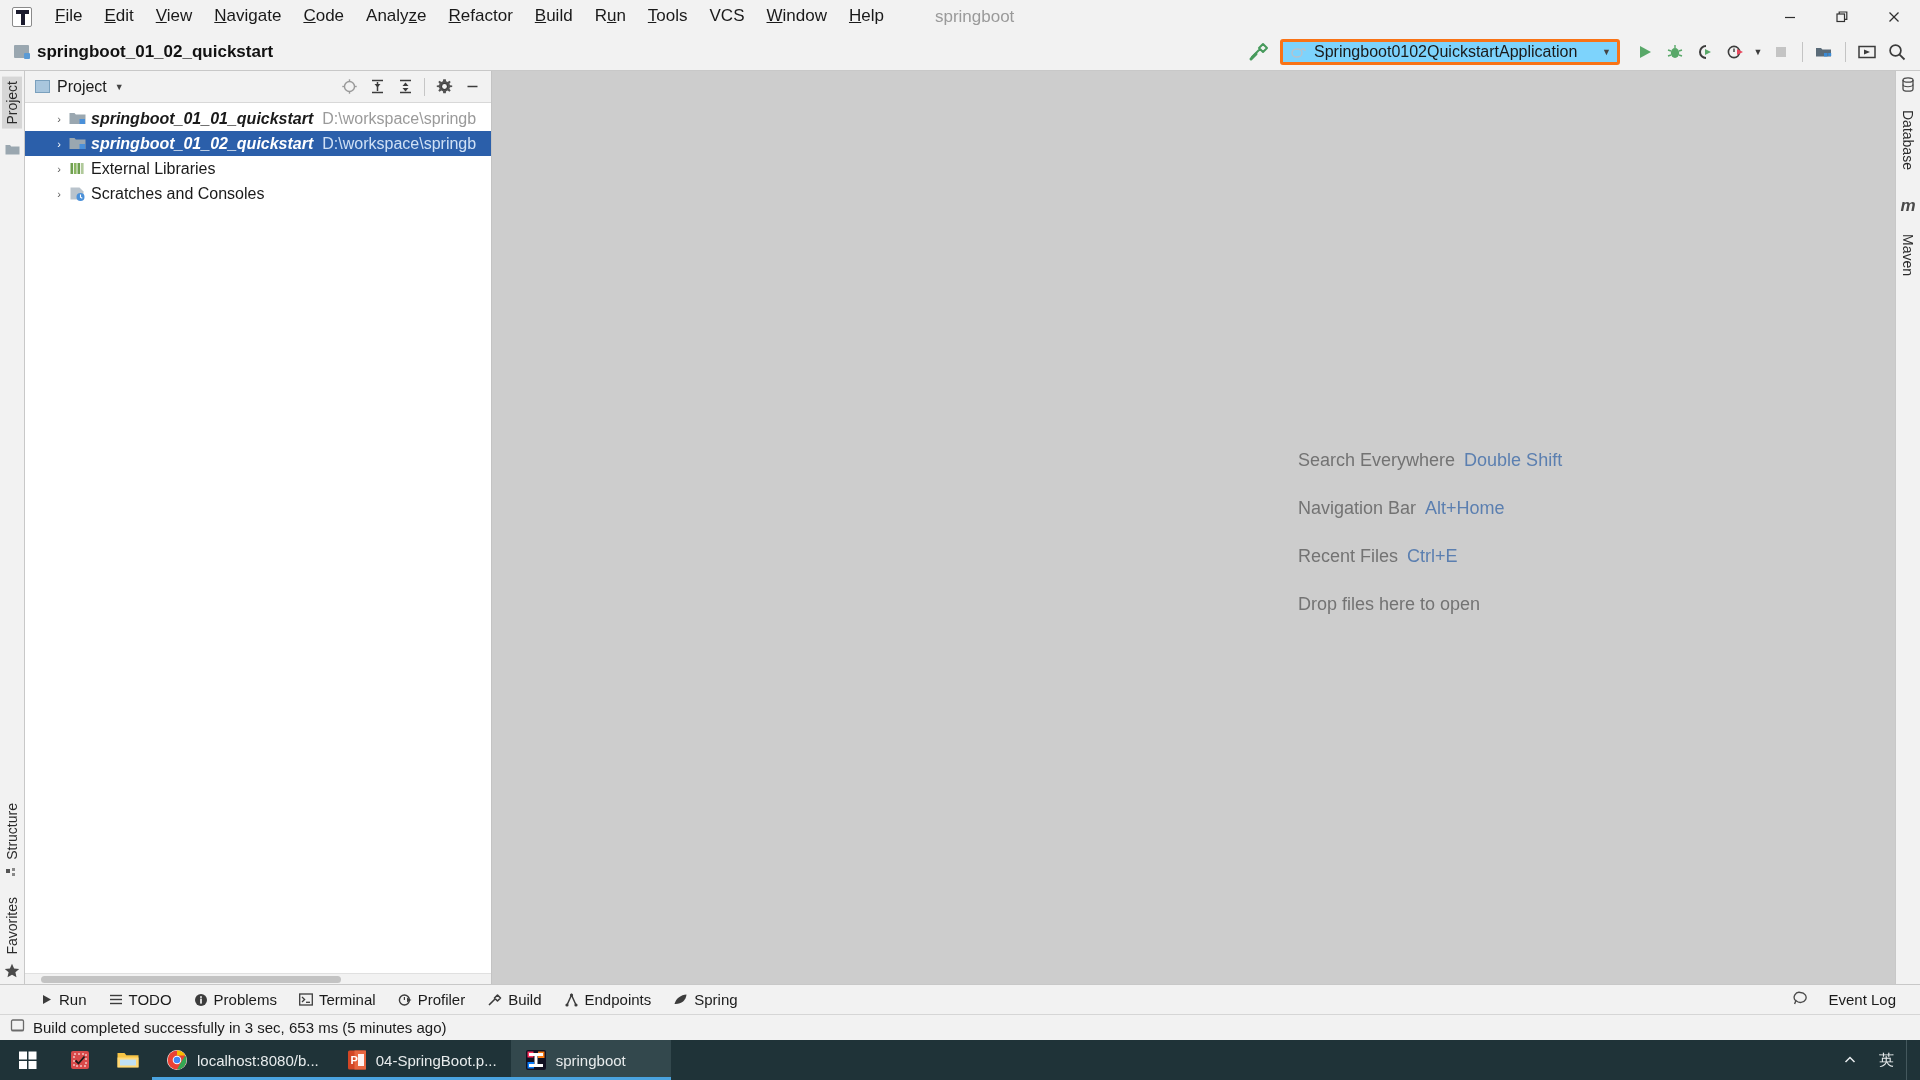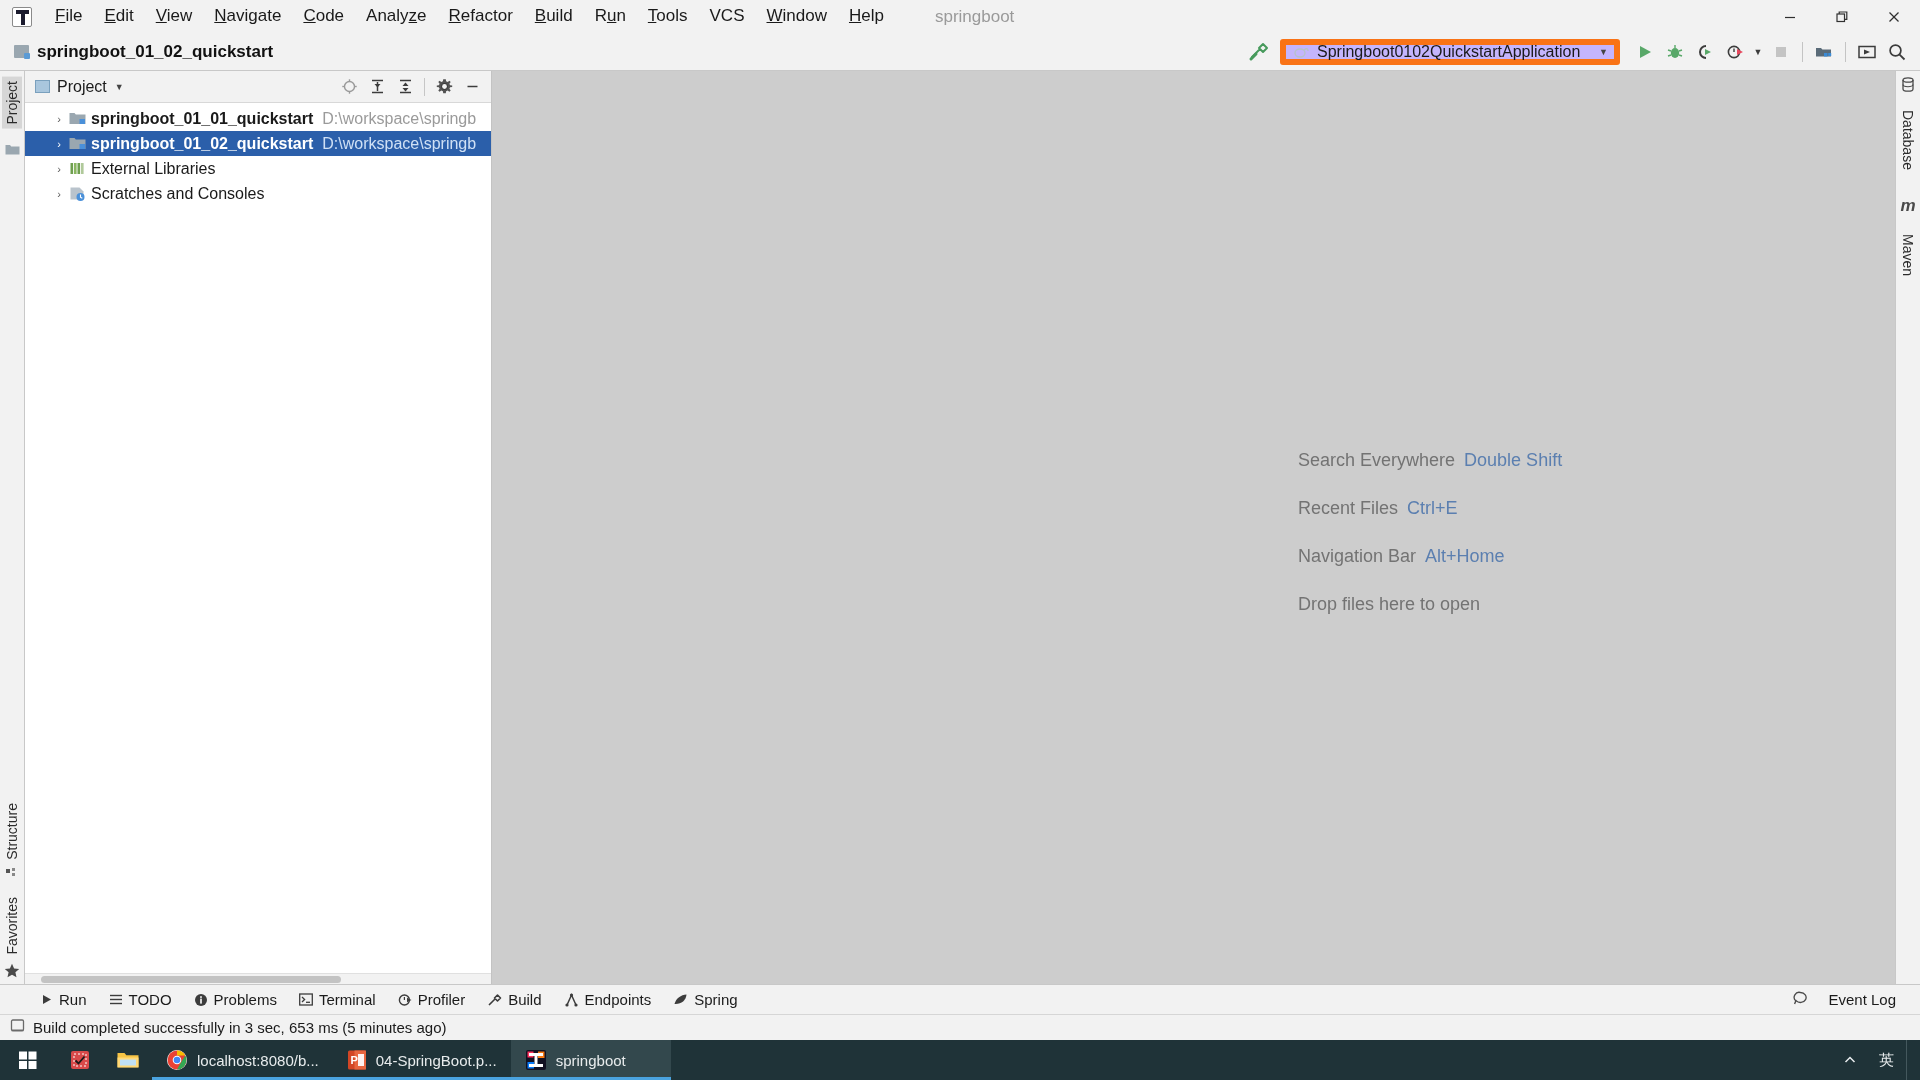--- a/index.html
+++ b/index.html
@@ -59,21 +59,21 @@
   }
   .nav-crumb { font-size: 17px; font-weight: bold; color: #111; }
   .nav-right { position: absolute; right: 8px; top: 0; height: 38px; display: flex; align-items: center; }
 
   .build-hammer {
     width: 26px; height: 26px; display: flex; align-items: center; justify-content: center;
     margin-right: 8px;
   }
   .run-config {
     display: flex; align-items: center; height: 26px; min-width: 340px;
-    background: #c4b5fd; border: 6px solid #f97316; border-radius: 3px;
+    background: #7dd3fc; border: 3px solid #f97316; border-radius: 3px;
     padding: 0 6px 0 8px; margin-right: 10px;
   }
   .rc-icon { width: 16px; height: 14px; margin-right: 7px; flex: 0 0 16px; }
   .rc-label { font-size: 16px; color: #1a1a1a; flex: 1; white-space: nowrap; }
   .rc-arrow { margin-left: 8px; color: #444; font-size: 9px; }
   .tb-btn {
     width: 30px; height: 30px; display: flex; align-items: center; justify-content: center;
     cursor: default; border-radius: 3px;
   }
   .tb-sep { width: 1px; height: 20px; background: #c4c4c4; margin: 0 6px; }
@@ -118,21 +118,21 @@
     height: 25px; display: flex; align-items: center; padding-left: 26px; cursor: default;
     white-space: nowrap; font-size: 16px; color: #1a1a1a;
   }
   .tree-row.selected { background: #2b5faa; color: #fff; }
   .tw-arrow {
     width: 16px; flex: 0 0 16px; display: flex; align-items: center; justify-content: center;
     font-size: 11px; color: #5a5a5a;
   }
   .tree-row.selected .tw-arrow { color: #fff; }
   .tw-icon { width: 20px; flex: 0 0 20px; display: flex; align-items: center; justify-content: center; margin-right: 4px; }
-  .tw-name { font-weight: bold; }
+  .tw-name { font-weight: bold; font-style: italic; }
   .tw-path { color: #9a9a9a; margin-left: 9px; font-weight: normal; }
   .tree-row.selected .tw-path { color: #cfe0f5; }
   
   .pp-hscroll {
     position: absolute; left: 0; bottom: 0; height: 11px; width: 100%; background: #f2f2f2;
     border-top: 1px solid #e0e0e0;
   }
   .pp-hscroll-thumb {
     position: absolute; left: 16px; top: 2px; height: 7px; width: 300px;
     background: #c3c3c3; border-radius: 4px;
@@ -458,26 +458,26 @@
       </div>
     </div>
 
     <div class="editor-area">
       <div class="hints" id="editor-hints">
           <div class="hint-line">
             <span>Search Everywhere</span>
             <span class="hint-key">Double Shift</span>
           </div>
           <div class="hint-line">
+            <span>Navigation Bar</span>
+            <span class="hint-key">Alt+Home</span>
+          </div>
+          <div class="hint-line">
             <span>Recent Files</span>
             <span class="hint-key">Ctrl+E</span>
-          </div>
-          <div class="hint-line">
-            <span>Navigation Bar</span>
-            <span class="hint-key">Alt+Home</span>
           </div>
           <div class="hint-line">
             <span>Drop files here to open</span>
           </div>
         </div>
 
     </div>
 
     <div class="stripe-right">
       <div class="vtab" style="padding:0;">

